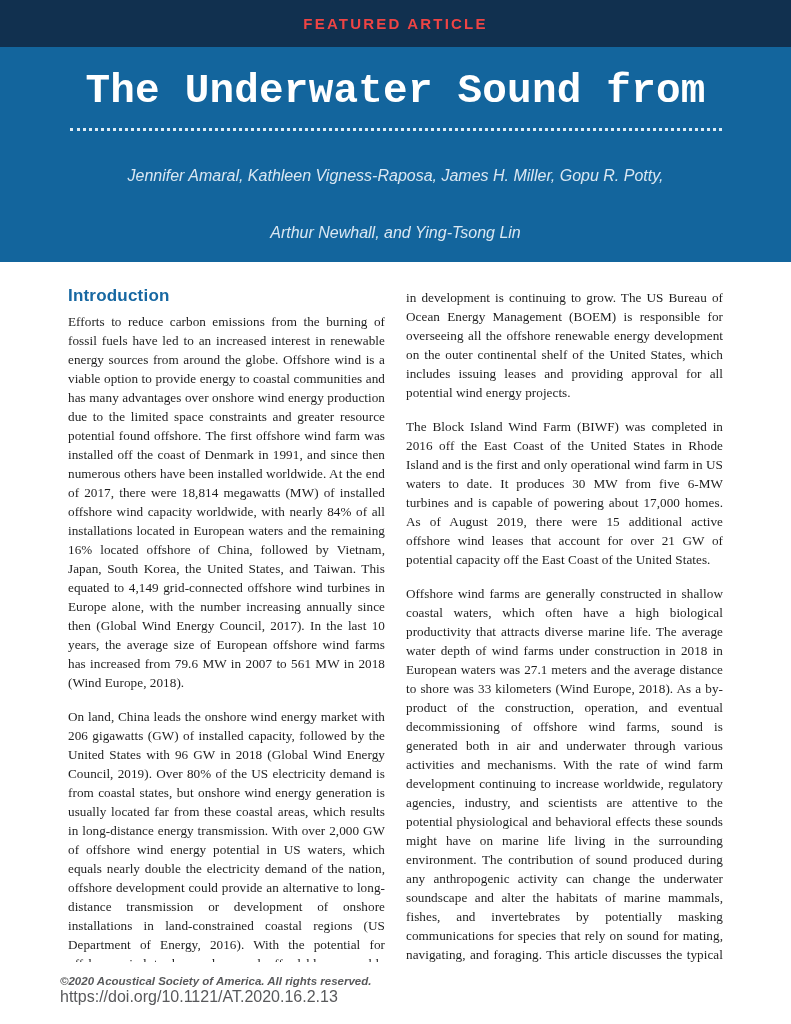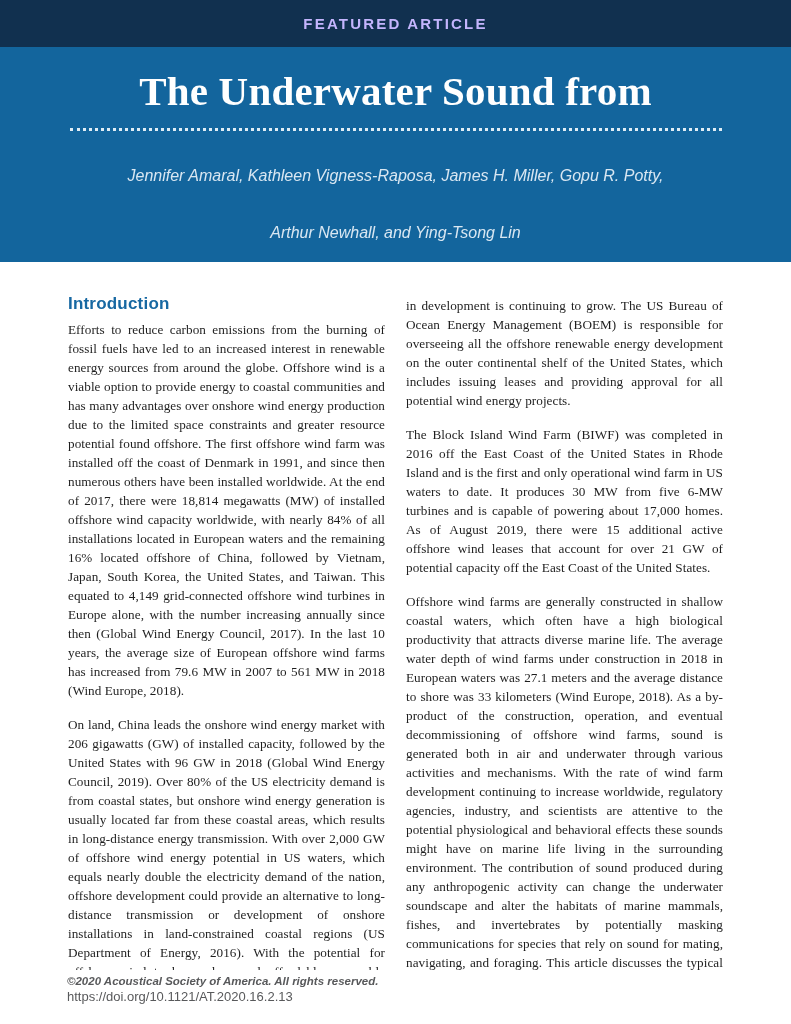--- a/index.html
+++ b/index.html
@@ -11,37 +11,37 @@
     overflow:hidden;
     font-family:"Liberation Serif", serif;
   }
   
   .topbar{
     height:47px;
     background:var(--navy,#11304f);
     display:flex;align-items:center;justify-content:center;
   }
   .topbar-label{
-    color:#c4b5fd;
+    color:#ef4444;
     font-family:"Liberation Sans", sans-serif;
     font-weight:700;
     font-size:15px;
     letter-spacing:2.2px;
   }
   
   .hero{
     height:215px;
     background:var(--blue,#0f629c);
     text-align:center;
     overflow:hidden;
   }
   .hero-title{
     margin-top:22px;
     color:#ffffff;
-    font-family:Liberation Serif, serif;
+    font-family:Liberation Mono, monospace;
     font-weight:700;
     font-size:41px;
     line-height:45px;
     letter-spacing:0.2px;
   }
   .hero-title span{display:block;}
   .dotted-divider{
     width:652px;
     margin:14px auto 0;
     border-top:3px dotted rgba(235,244,250,0.95);
@@ -53,21 +53,21 @@
     font-family:"Liberation Sans", sans-serif;
     font-style:italic;
     font-size:16px;
     line-height:24px;
   }
   .hero-authors span{display:block;margin-top:33px;}
   
   .main{
     display:flex;
     gap:21px;
-    padding:32px 68px 0;
+    padding:24px 68px 0;
     height:676px;
     overflow:hidden;
   }
   .col{
     width:317px;
     color:#1e1e1e;
   }
   .col-right{padding-top:2px;}
   .section-heading{
     font-family:"Liberation Sans", sans-serif;
@@ -81,35 +81,35 @@
     margin:0 0 15px 0;
     font-size:13.2px;
     line-height:19px;
     text-align:justify;
     letter-spacing:0.05px;
   }
   .col p:last-child{margin-bottom:12px;}
   
   .footer{
     position:absolute;
-    left:67px;right:66px;bottom:20px;
+    left:60px;right:66px;bottom:20px;
     display:flex;
     justify-content:space-between;
     align-items:flex-start;
     font-family:"Liberation Sans", sans-serif;
     color:var(--footer-gray,#58595b);
     flex-direction:column;
   }
   .footer-left{font-size:11.5px;line-height:15px;}
   .footer-copyright{font-weight:700;font-style:italic;}
   .footer-doi{
     display:block;
     color:var(--footer-gray,#58595b);
     text-decoration:none;
-    font-size:13px;
+    font-size:16px;
   }
   .footer-right{
     font-size:12.5px;
     white-space:nowrap;
     padding-top:1px;
   }
   .footer-right .bold{font-weight:700;}
   .footer-page-number{font-weight:700;margin-left:10px;}
 </style>
 </head>

